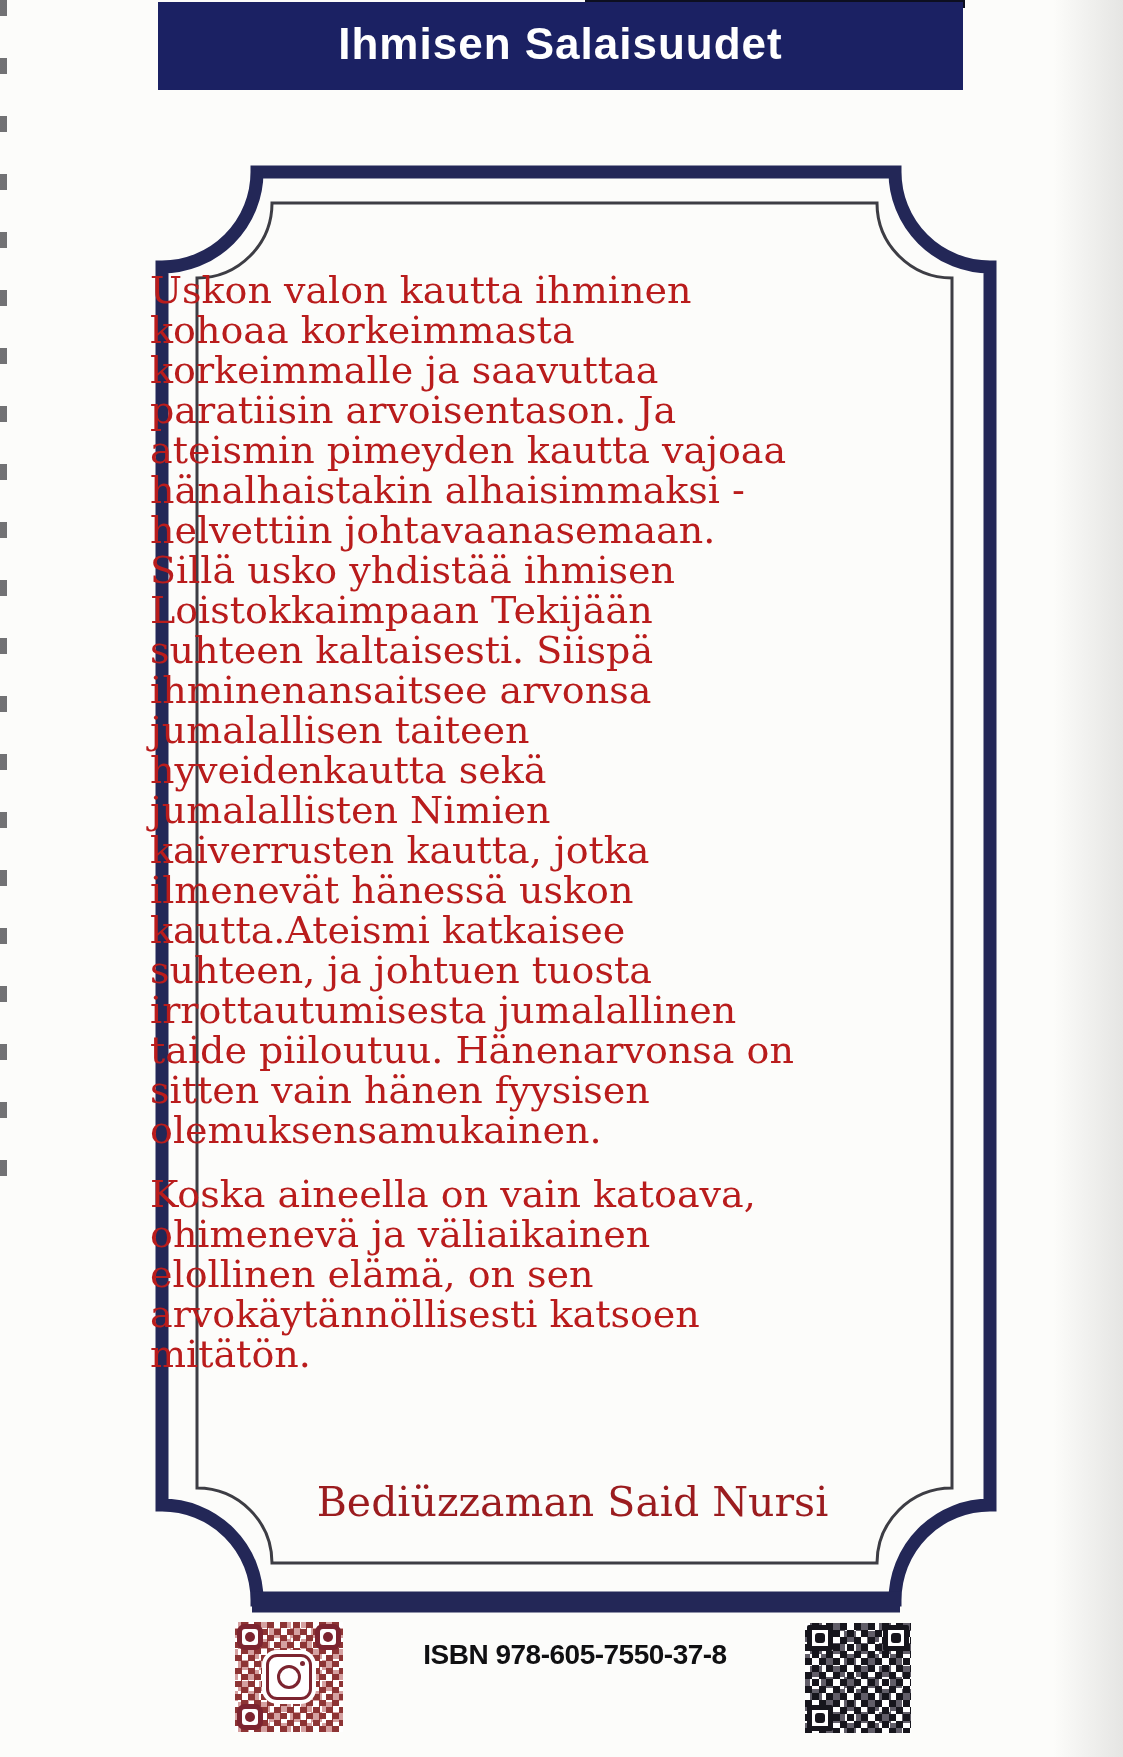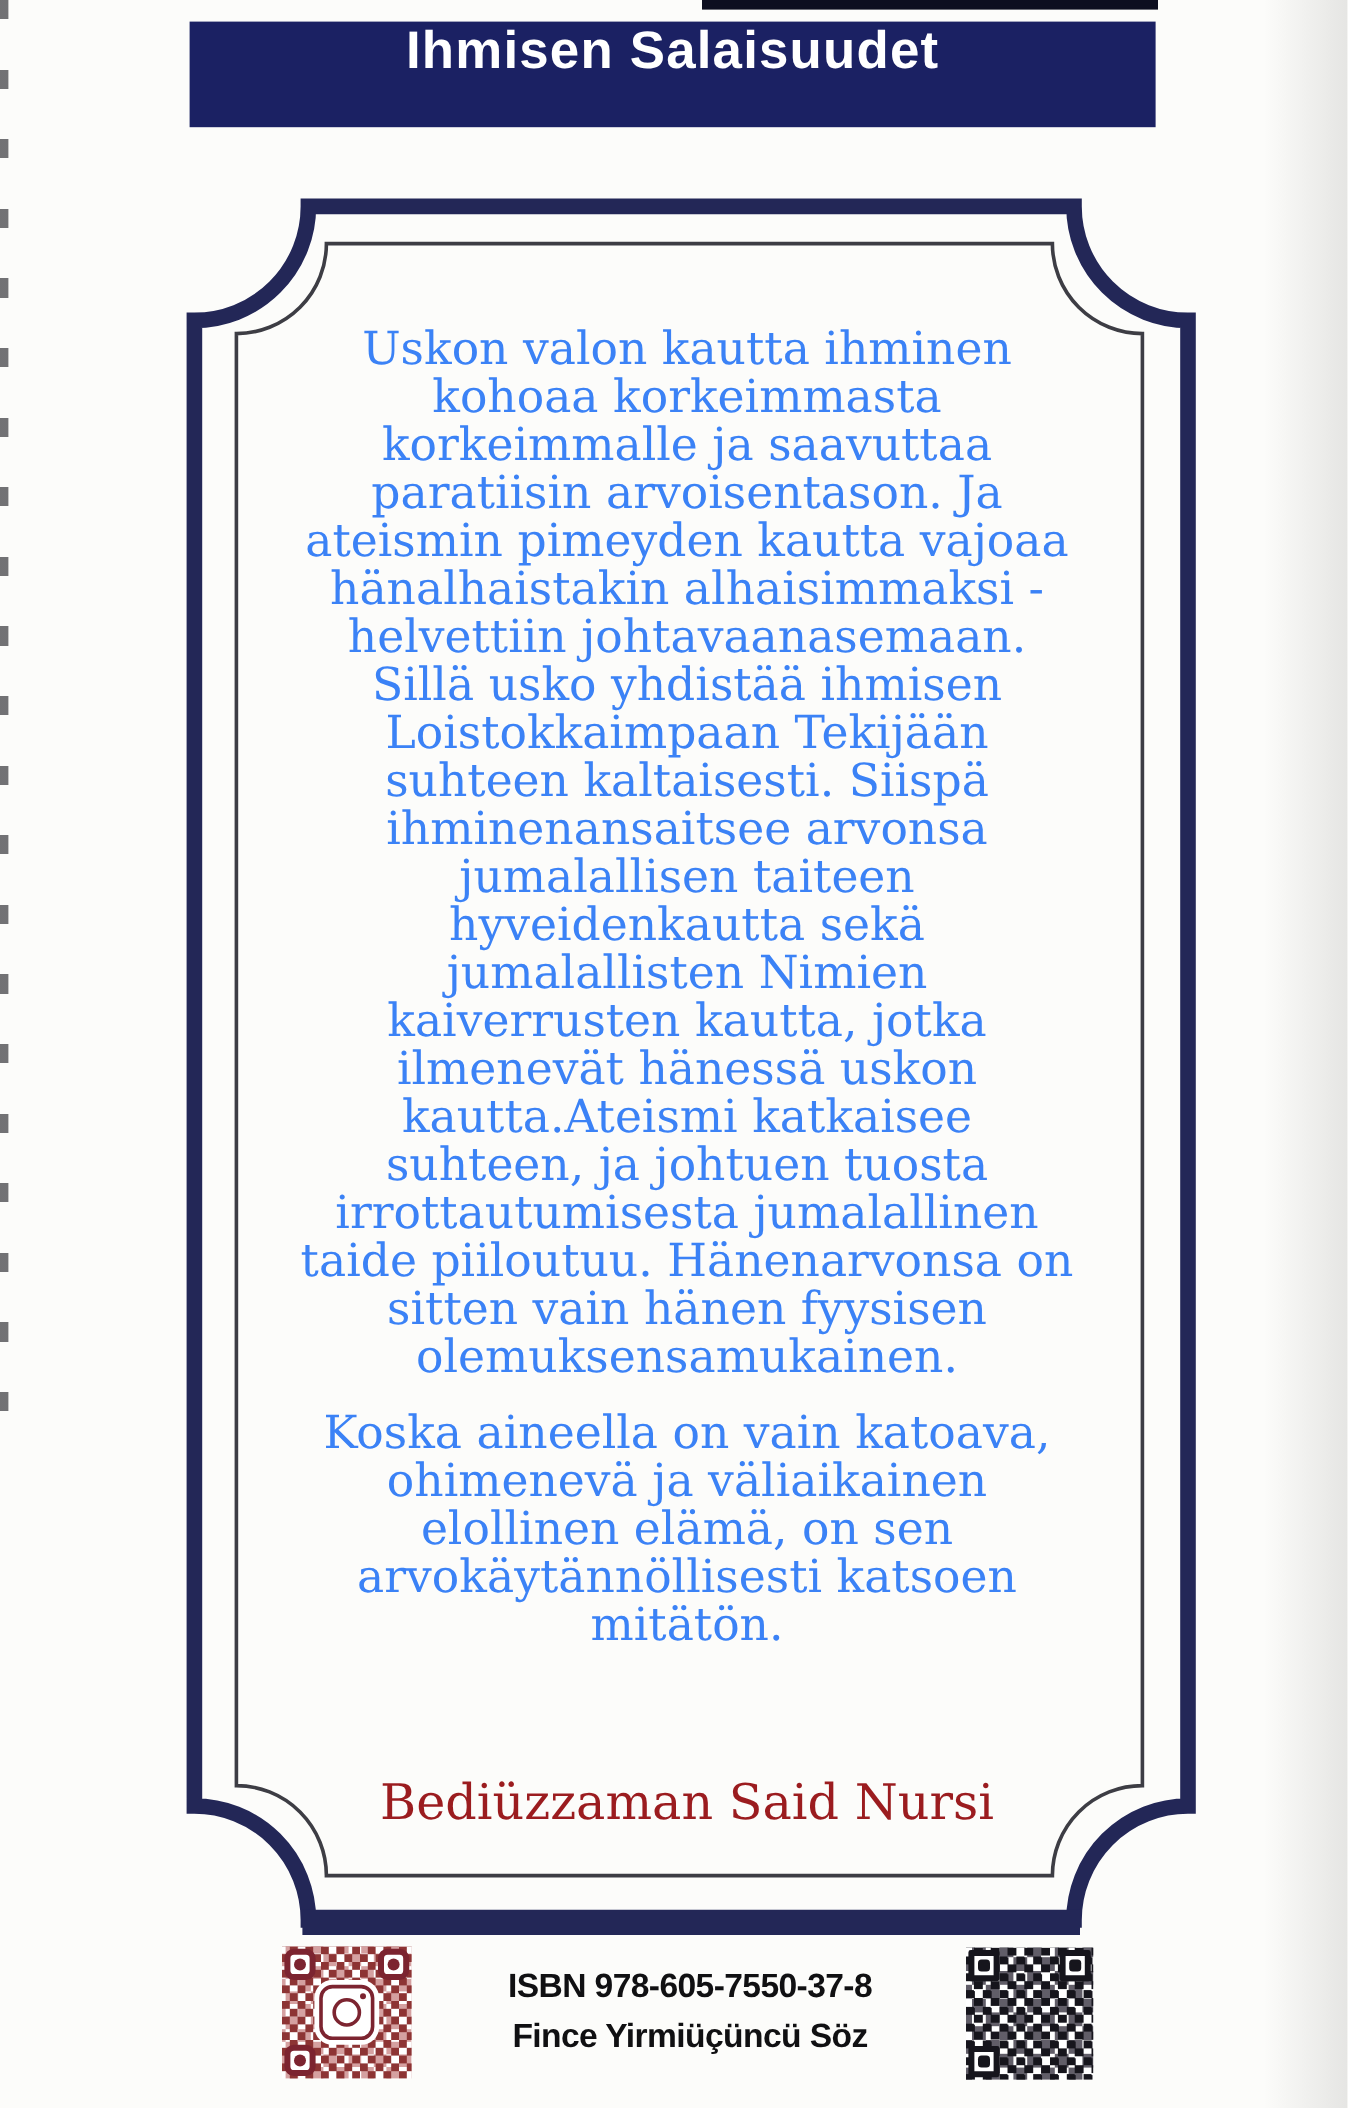--- a/index.html
+++ b/index.html
@@ -21,36 +21,36 @@
     background:#0d0f20;
   }
   .artifact-left{
     position:absolute;left:0;top:0;width:7px;height:1180px;
     background:repeating-linear-gradient(180deg,
       rgba(35,35,40,.85) 0 16px, rgba(35,35,40,0) 16px 58px);
     opacity:.75;
   }
   
   .title-band{
-    position:absolute;left:158px;top:18px;width:805px;height:88px;
+    position:absolute;left:158px;top:2px;width:805px;height:88px;
     background:#1b2163;
-    display:flex;justify-content:center;
+    display:flex;align-items:center;justify-content:center;
   }
   .title-band .title-text{
     color:#ffffff;
     font-family:"Liberation Sans", sans-serif;
     font-weight:700;font-size:44px;letter-spacing:1px;
     padding-bottom:4px;
   }
   
   .frame{position:absolute;left:0;top:0;width:1123px;height:1757px;}
   
   .quote{
     position:absolute;left:150px;top:270px;width:845px;
-    text-align:center;color:#3b82f6;
+    color:#b91c1c;
     font-size:38px;line-height:40px;
   }
   .quote p{margin:0;}
   .quote p + p{margin-top:24px;}
   [data-bind-lines]{white-space:pre-line;}
   .attribution{
     position:absolute;left:150px;top:1478px;width:845px;
     text-align:center;color:#9b1c1f;
     font-size:41px;font-weight:500;
   }
@@ -162,21 +162,20 @@
 
   <div class="qr qr-left">
     <div class="finder tl"></div>
     <div class="finder tr"></div>
     <div class="finder bl"></div>
     <div class="ig"></div>
   </div>
 
   <div class="isbn-block">
     <div data-bind="footer.isbn">ISBN 978-605-7550-37-8</div>
-    <div data-bind="footer.subtitle">Fince Yirmiüçüncü Söz</div>
   </div>
 
   <div class="qr qr-right">
     <div class="finder tl"></div>
     <div class="finder tr"></div>
     <div class="finder bl"></div>
   </div>
 
 </div>
 

